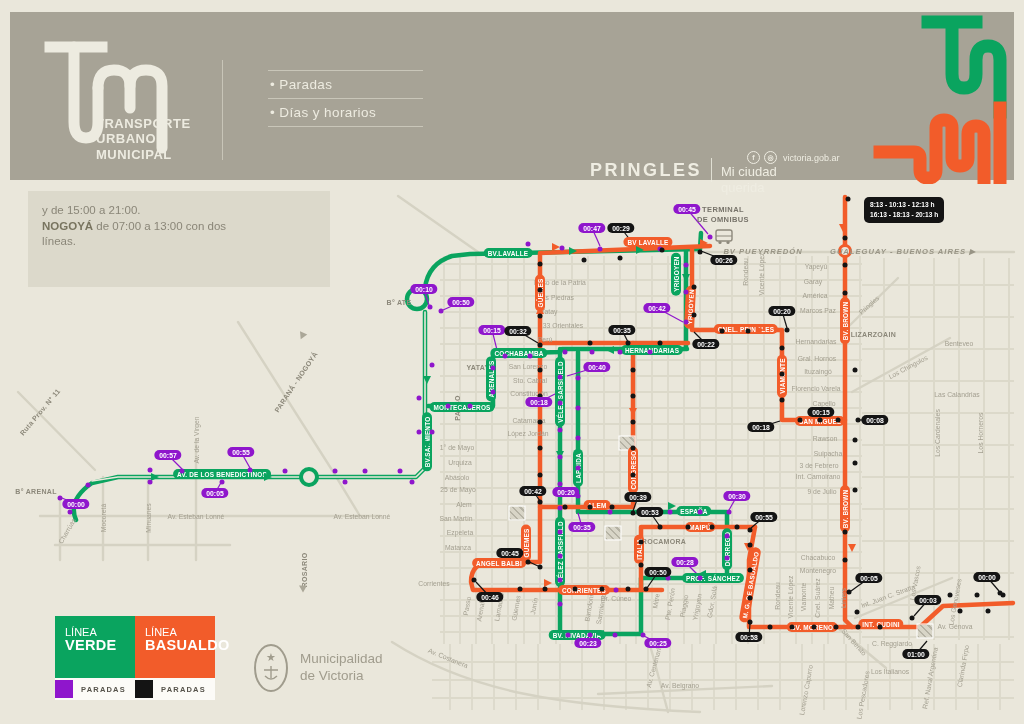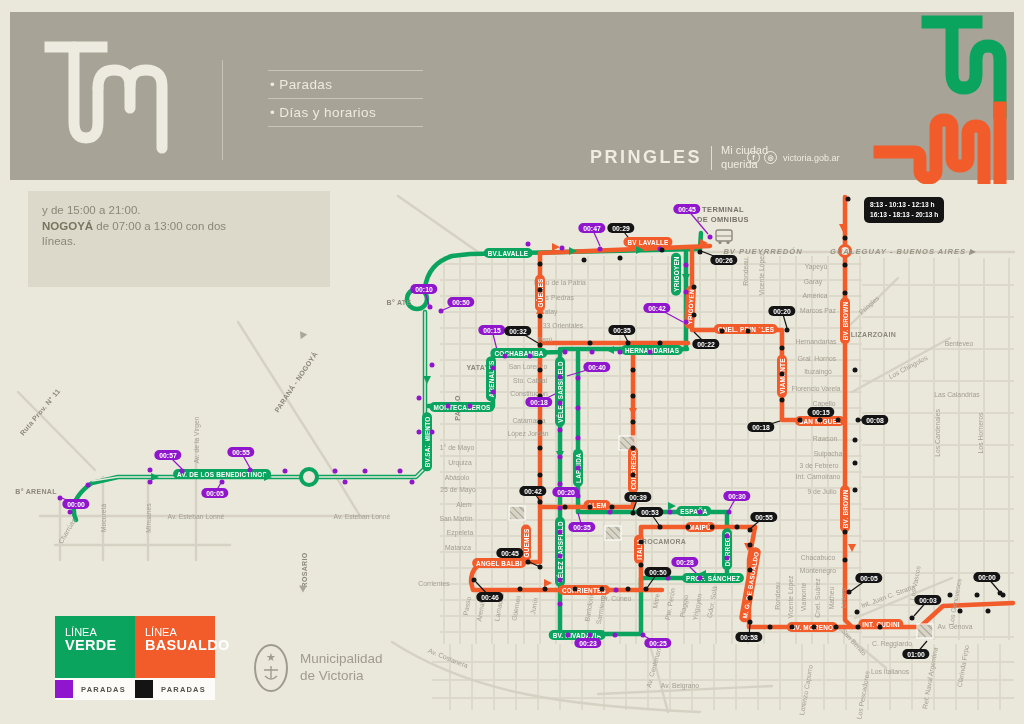--- a/index.html
+++ b/index.html
@@ -9,21 +9,21 @@
   #tm-mark{position:absolute;left:28px;top:18px;}
   #logo-text{position:absolute;left:86px;top:104px;color:#EDEBE0;font-weight:bold;font-size:13px;line-height:1.18;letter-spacing:.5px;}
   #hdr-divider{position:absolute;left:212px;top:48px;width:1px;height:100px;background:#D6D3C6;opacity:.7;}
   #menu{position:absolute;left:258px;top:58px;width:155px;list-style:none;margin:0;padding:0;}
   #menu li{border-top:1px solid #C9C6B9;padding:6px 2px;color:#EDEBE0;font-size:13.5px;letter-spacing:.4px;}
   #menu li:last-child{border-bottom:1px solid #C9C6B9;}
   #menu li::before{content:"• ";}
   #brand{position:absolute;left:580px;top:132px;display:flex;align-items:center;gap:9px;color:#EFEDE2;}
   #brand .wordmark{font-size:18px;font-weight:bold;letter-spacing:2.5px;}
   #brand .vline{width:1px;height:24px;background:#EFEDE2;opacity:.8;}
-  #brand .tagline{font-size:11px;line-height:1.25;}
+  #brand .tagline{font-size:13px;line-height:1.25;margin-top:20px;}
   #social{position:absolute;left:737px;top:139px;display:flex;align-items:center;gap:4px;color:#EFEDE2;}
   .soc-ic{width:11px;height:11px;border:1px solid #EFEDE2;border-radius:50%;font-size:7px;line-height:11px;text-align:center;font-weight:bold;}
   #social .handle{font-size:9px;margin-left:2px;}
   #deco{position:absolute;right:-6px;top:0;}
   
   .layer{position:absolute;left:0;top:0;width:1024px;height:724px;}
   
   #sched{position:absolute;left:28px;top:191px;width:302px;height:96px;background:#DCD9CB;padding:12px 14px;box-sizing:border-box;font-size:11.5px;color:#8A8678;line-height:1.35;}
   #sched b{color:#78745F;}
   
@@ -601,20 +601,25 @@
 
   <div id="hdr" style="background: rgb(167, 163, 150);">
     <svg id="tm-mark" width="140" height="132" viewBox="0 0 140 132">
       <g fill="none" stroke="#EDEBE0" stroke-width="11" stroke-linecap="square">
         <path d="M12,17 H64"></path>
         <path d="M36,17 V92 Q36,108 48,108 Q60,108 60,92 V58" stroke-linecap="round"></path>
         <path d="M60,58 Q60,40 76,40 Q92,40 92,56 V78" stroke-linecap="round"></path>
         <path d="M92,56 Q92,40 108,40 Q124,40 124,56 V118" stroke-linecap="round"></path>
       </g>
     </svg>
+    <div id="logo-text">
+      <div>TRANSPORTE</div>
+      <div>URBANO</div>
+      <div>MUNICIPAL</div>
+    </div>
     <div id="hdr-divider"></div>
     <ul id="menu">
       <li>Paradas</li>
       <li>Días y horarios</li>
     </ul>
     <div id="brand">
       <span class="wordmark">PRINGLES</span>
       <span class="vline"></span>
       <span class="tagline">
         <span>Mi ciudad</span><br><span>querida</span>

